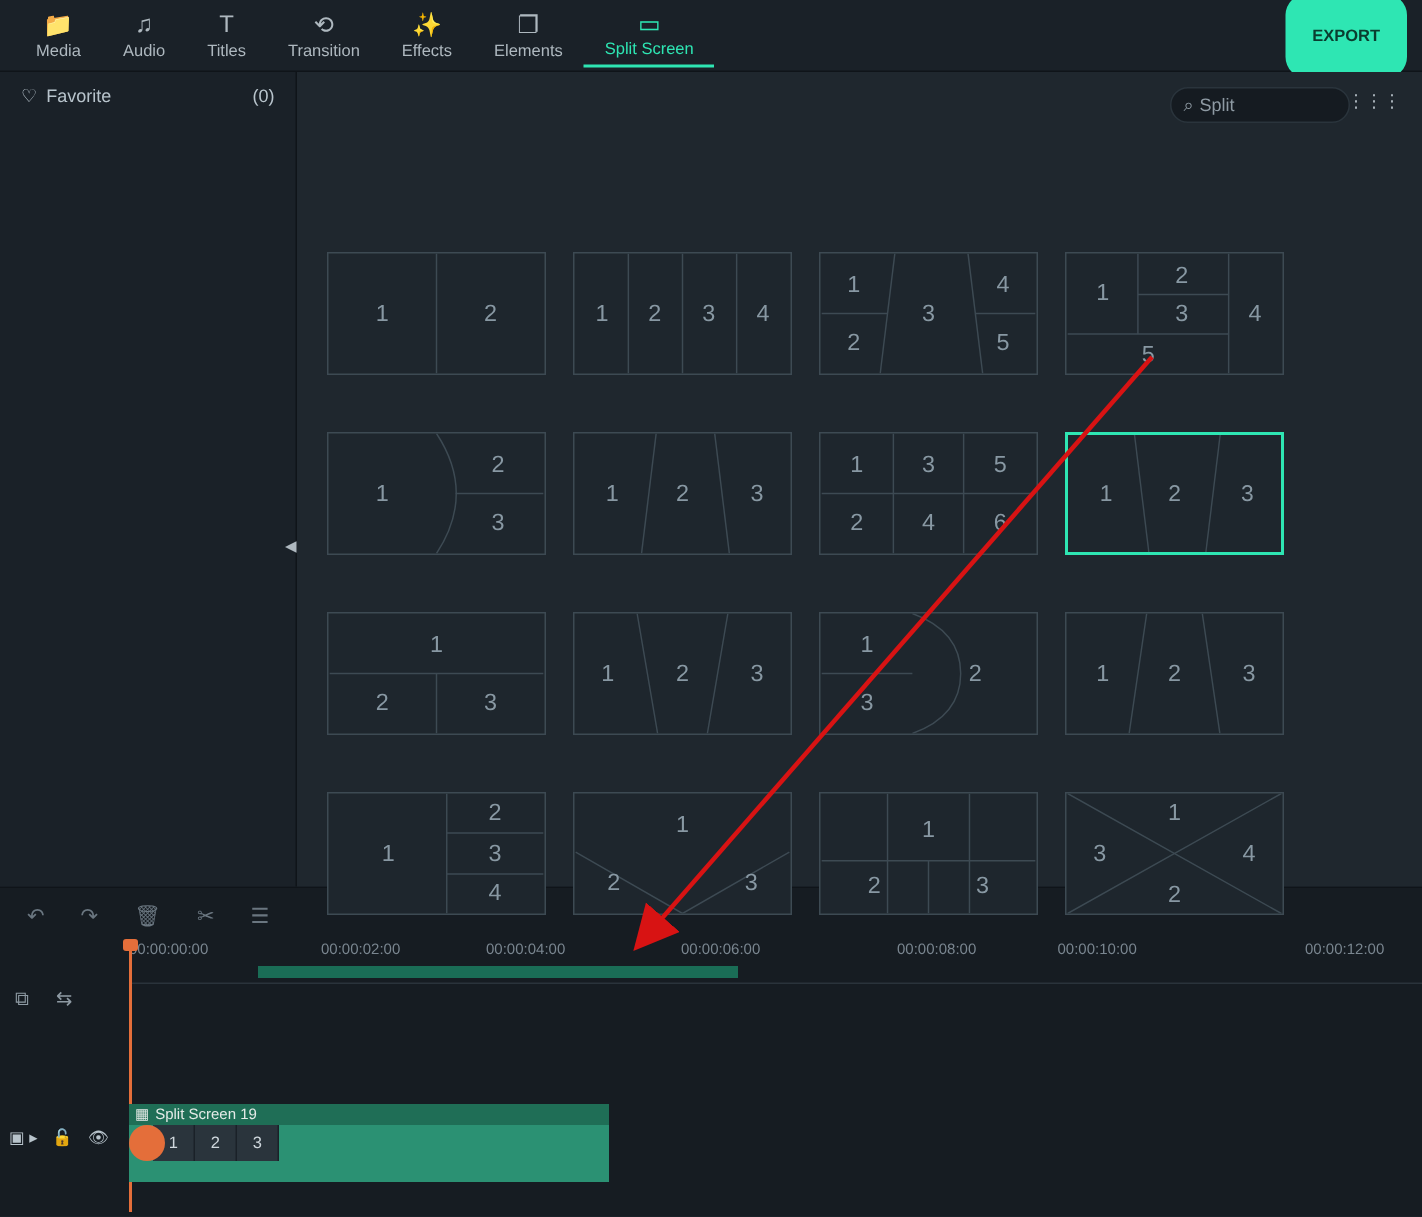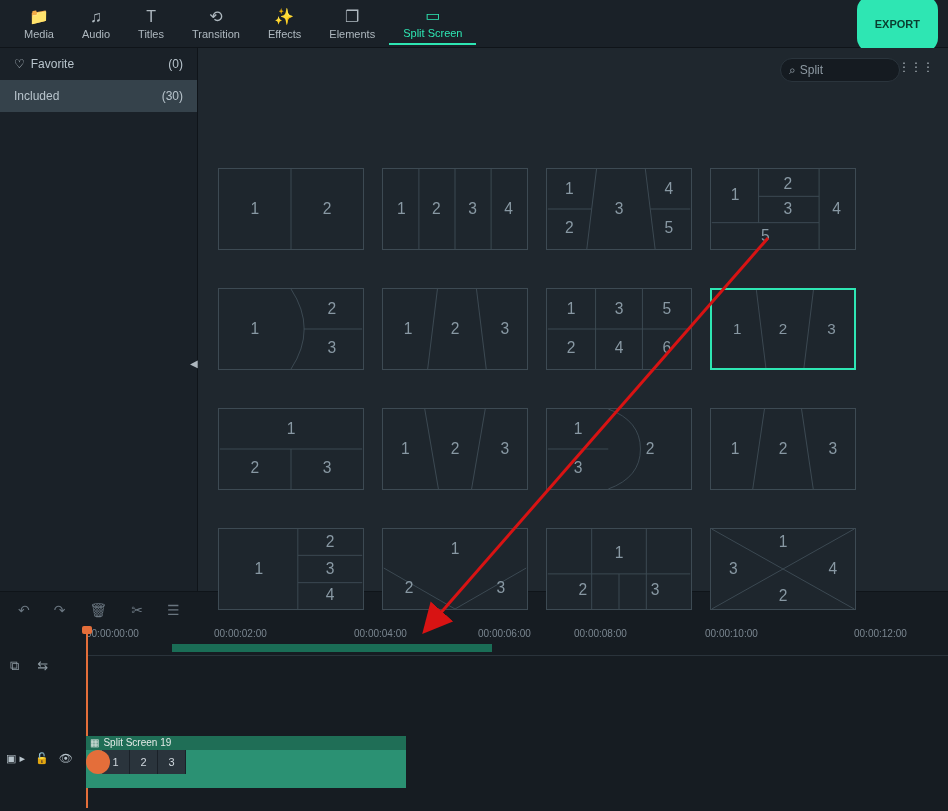--- a/index.html
+++ b/index.html
@@ -93,24 +93,20 @@
       <span class="tab-label">Split Screen</span>
     </div>
   <button class="export-btn">EXPORT</button>
 </div>
 
 <div class="main">
   <div class="sidebar">
     <div class="sidebar-row fav">
       <span><span class="heart-icon">♡</span><span>Favorite</span></span>
       <span>(0)</span>
-    </div>
-    <div class="sidebar-row inc">
-      <span>Included</span>
-      <span>(30)</span>
     </div>
   </div>
 
   <div class="content">
     <div class="search-bar">
       <span class="search-icon">⌕</span>
       <span>Split</span>
     </div>
     <div class="grid-icon">⋮⋮⋮</div>
     <div class="collapse-arrow">◀</div>
@@ -316,25 +312,25 @@
   </div>
   <div class="timeline-wrap">
     <div class="left-ctrl">
       <span>⧉</span>
       <span>⇆</span>
     </div>
     <div class="ruler">
       <div class="green-band"></div>
       <div class="tick" style="left:0px"><span>00:00:00:00</span></div>
       <div class="tick" style="left:128px"><span>00:00:02:00</span></div>
-      <div class="tick" style="left:268px"><span>00:00:04:00</span></div>
-      <div class="tick" style="left:392px"><span>00:00:06:00</span></div>
-      <div class="tick" style="left:488px"><span>00:00:08:00</span></div>
+      <div class="tick" style="left:238px"><span>00:00:04:00</span></div>
+      <div class="tick" style="left:368px"><span>00:00:06:00</span></div>
+      <div class="tick" style="left:512px"><span>00:00:08:00</span></div>
       <div class="tick" style="left:619px"><span>00:00:10:00</span></div>
-      <div class="tick" style="left:768px"><span>00:00:12:00</span></div>
+      <div class="tick" style="left:784px"><span>00:00:12:00</span></div>
     </div>
     <div class="playhead"></div>
 
     <div class="track-area">
       <div class="track-icons">
         <span>▣ ▸</span>
         <span>🔓</span>
         <span>👁</span>
       </div>
       <div class="clip">

